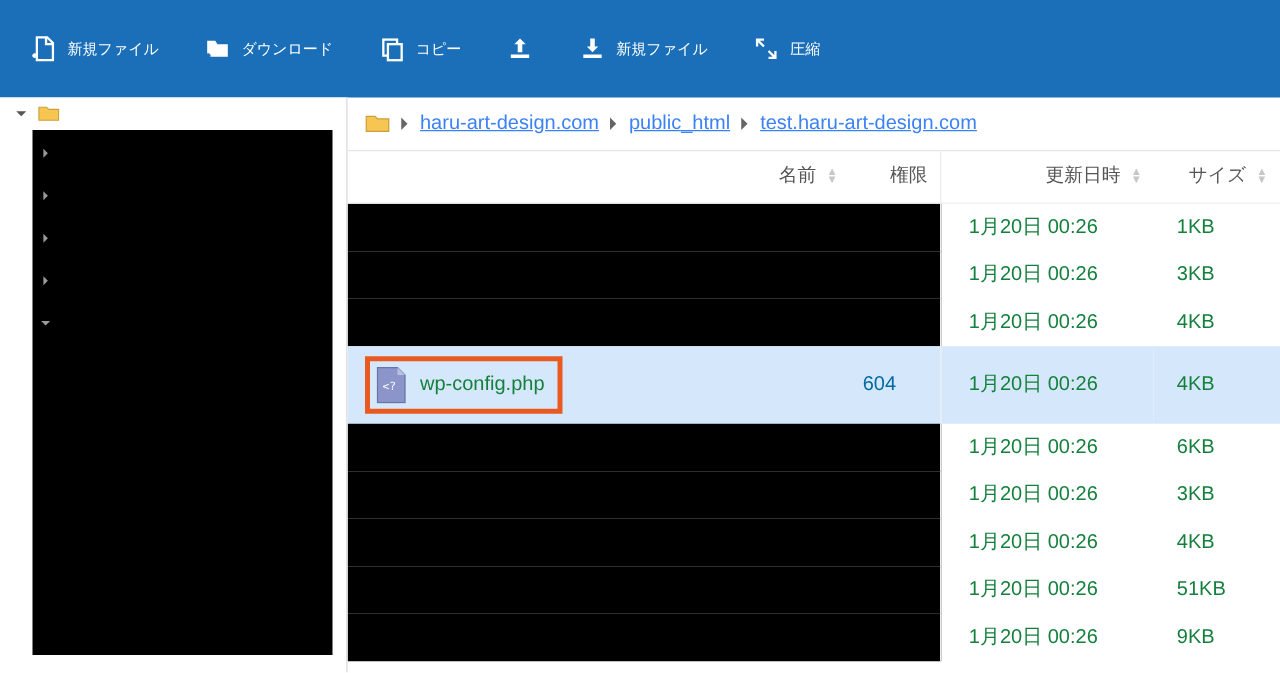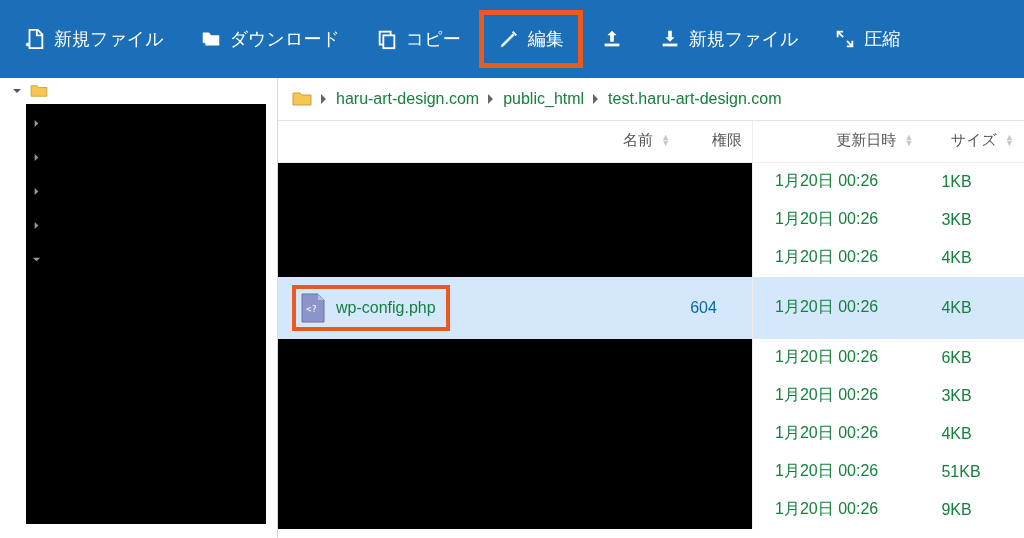--- a/index.html
+++ b/index.html
@@ -21,21 +21,21 @@
     align-items: center;
     padding: 0 6px;
     gap: 0;
     color: #fff;
   }
   .tb-item {
     display: flex;
     align-items: center;
     gap: 8px;
     padding: 10px 18px;
-    font-size: 18px;
+    font-size: 12px;
     cursor: pointer;
     white-space: nowrap;
     text-align: center;
   }
   .tb-item.highlighted {
     border: 5px solid #e85a1f;
     padding: 12px 14px;
   }
   .tb-icon { width: 22px; height: 22px; display: inline-flex; align-items: center; justify-content: center; }
   .tb-icon svg { width: 22px; height: 22px; fill: #fff; }
@@ -91,21 +91,21 @@
     display: flex;
     align-items: center;
     gap: 8px;
     padding: 12px 14px;
     font-size: 16px;
     border-bottom: 1px solid #e5e5e5;
   }
   .breadcrumb .folder-icon svg { width: 20px; height: 16px; }
   .crumb-sep { color: #555; display:inline-flex; }
   .crumb-sep svg { width:8px; height:12px; fill:#666; }
-  .crumb-link { color: #15803d; cursor: pointer; }
+  .crumb-link { text-decoration: underline; color: #3b82f6; cursor: pointer; }
 
   
   .file-table { flex:1; overflow:hidden; }
   .tbl { width: 100%; border-collapse: collapse; table-layout: fixed; }
   .tbl th {
     text-align: right;
     font-weight: normal;
     color: #555;
     font-size: 15px;
     padding: 10px 10px 12px 10px;
@@ -172,29 +172,20 @@
     <span>ダウンロード</span>
   </div>
   <div class="tb-item">
     <span class="tb-icon">
       <svg viewBox="0 0 24 24">
           <rect x="4" y="4" width="12" height="14" fill="none" stroke="#fff" stroke-width="2"></rect>
           <rect x="8" y="8" width="12" height="14" fill="#1b6fb8" stroke="#fff" stroke-width="2"></rect>
         </svg>
     </span>
     <span>コピー</span>
-  </div>
-  <div class="tb-item highlighted">
-    <span class="tb-icon">
-      <svg viewBox="0 0 24 24">
-          <path d="M3 21l3-1 12-12-2-2L4 18z"></path>
-          <path d="M16 4l4 4" stroke="#fff" stroke-width="2"></path>
-        </svg>
-    </span>
-    <span>編集</span>
   </div>
   <div class="tb-item">
     <span class="tb-icon">
       <svg viewBox="0 0 24 24">
           <path d="M12 3l5 5h-3v7h-4V8H7z"></path>
           <path d="M4 20h16v-3H4z"></path>
         </svg>
     </span>
   </div>
   <div class="tb-item">

